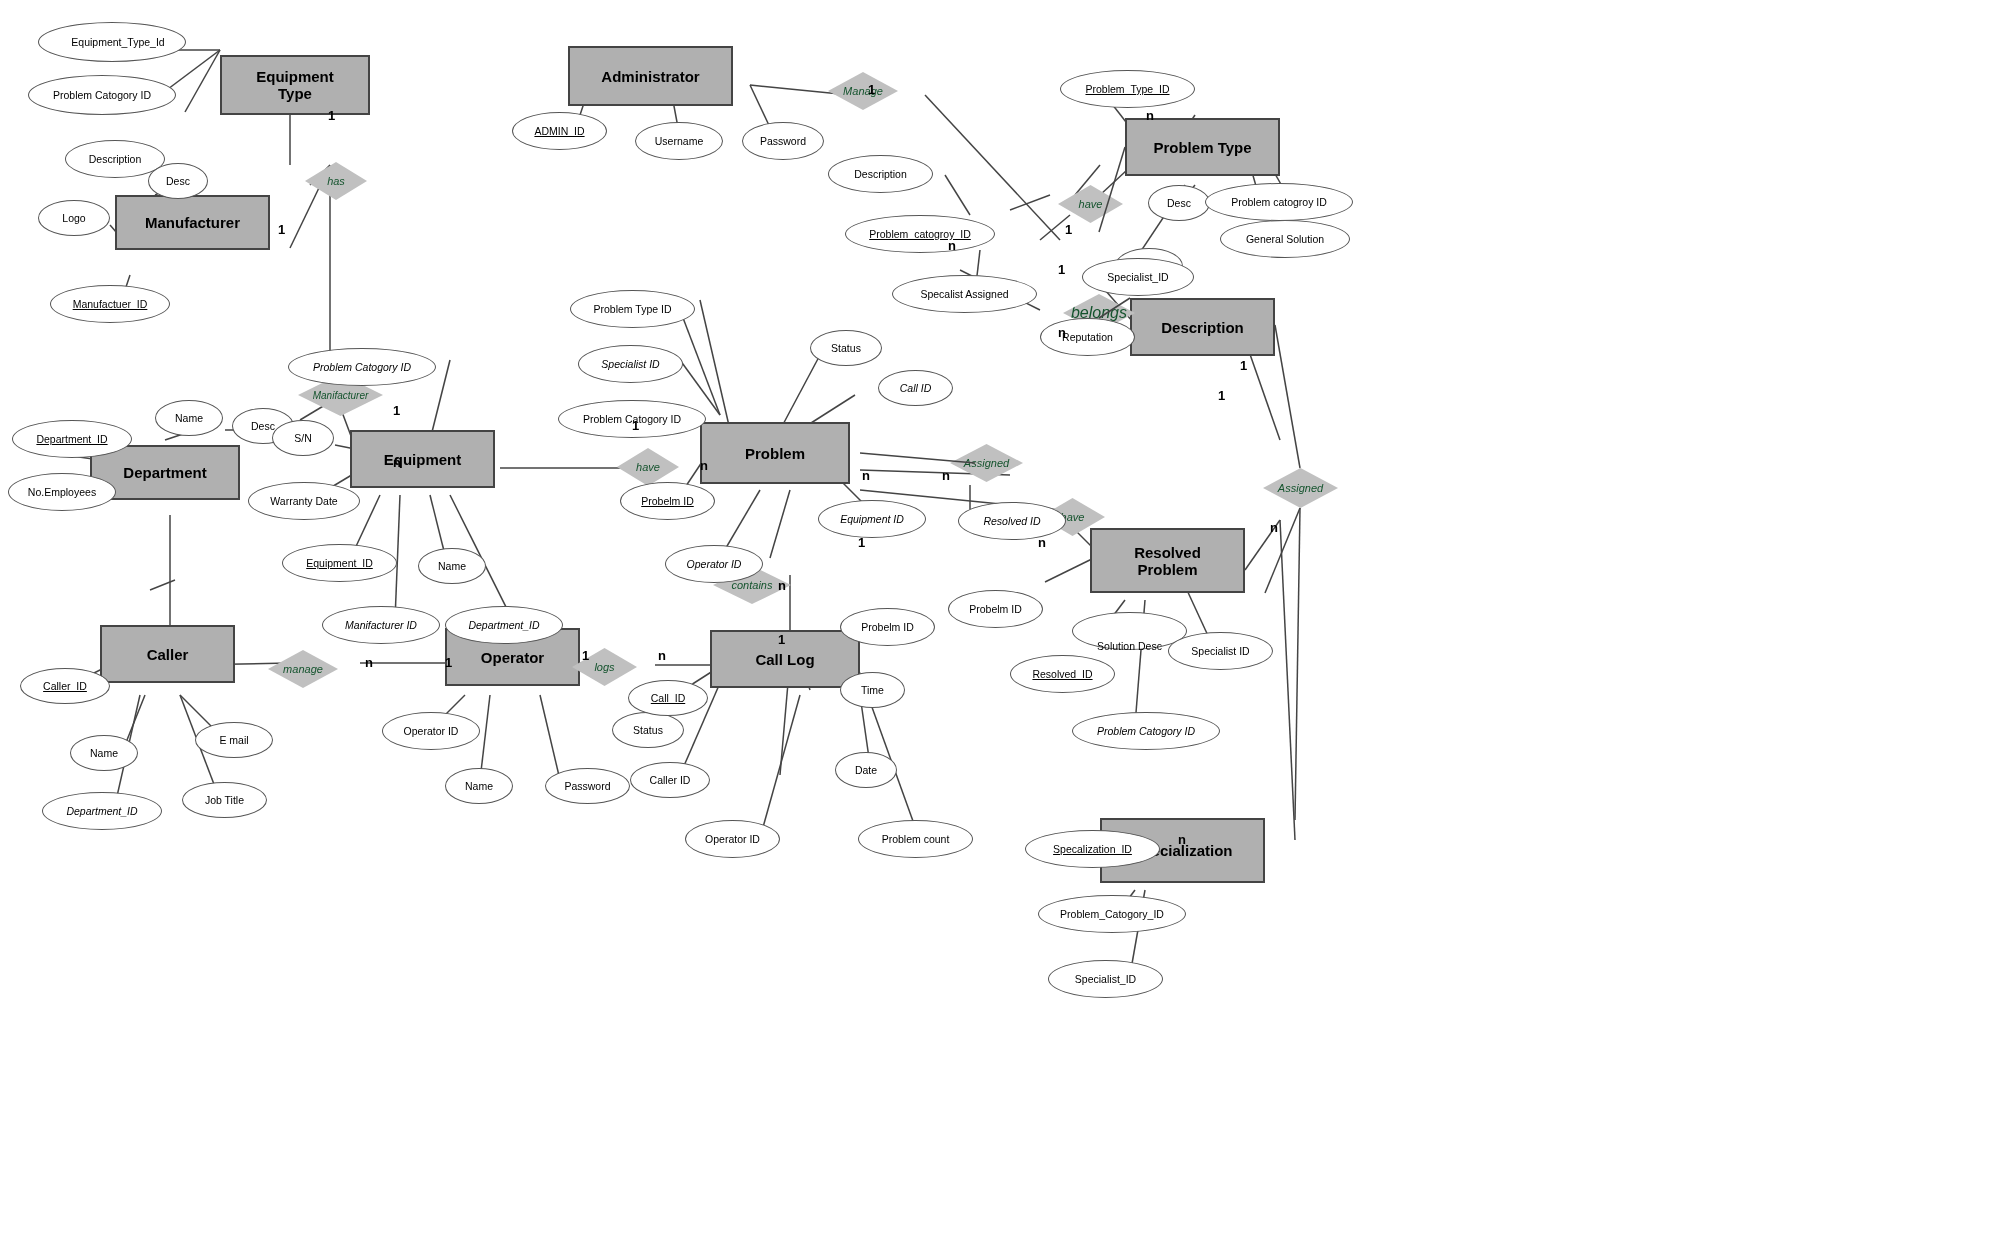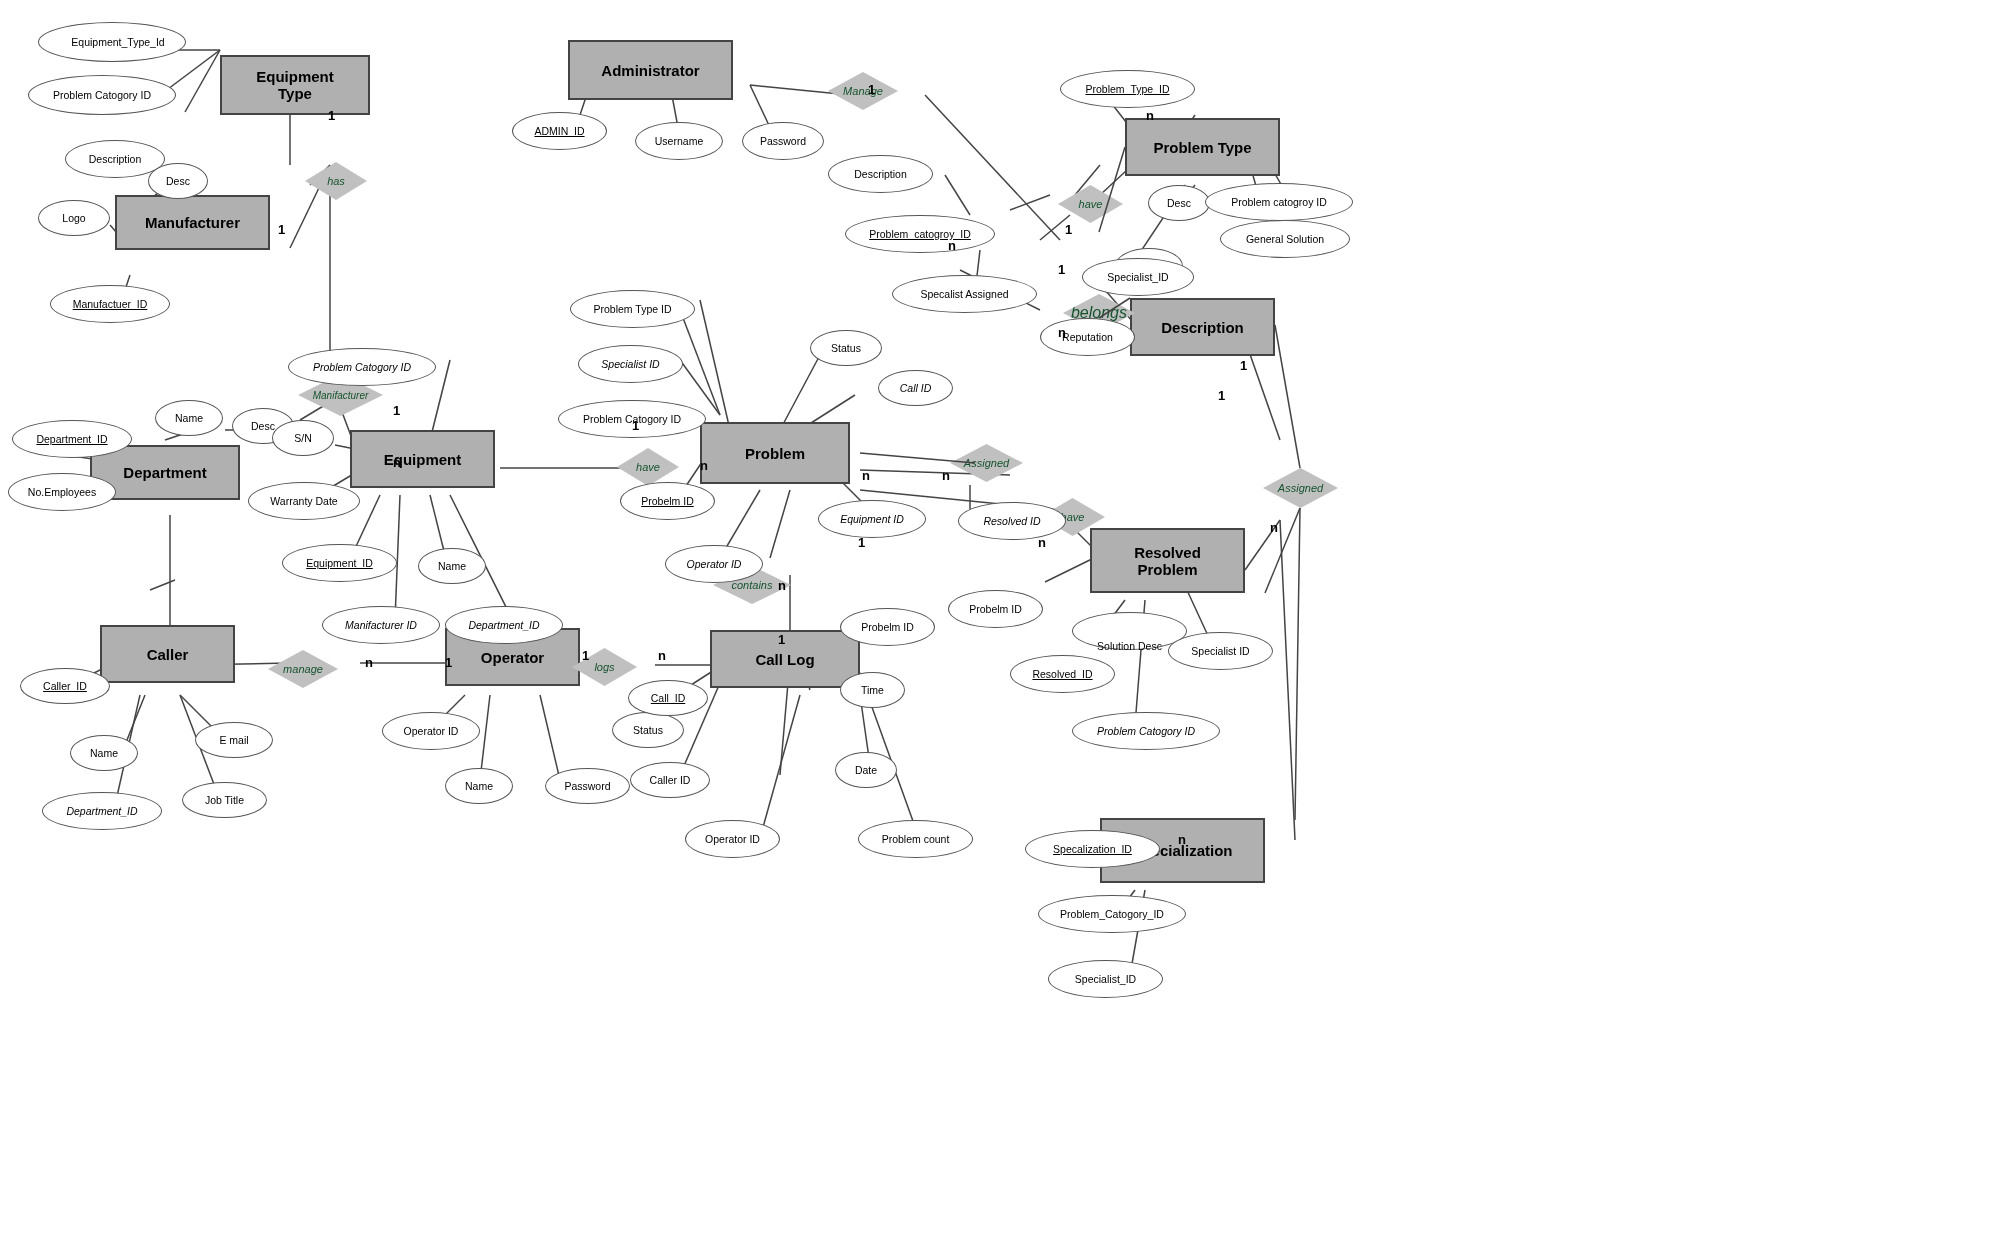--- a/index.html
+++ b/index.html
@@ -206,21 +206,21 @@
   </div>
   <div class="entity" style="left:100px;top:625px;width:135px;height:58px;">
     <span>Caller</span>
   </div>
   <div class="entity" style="left:350px;top:430px;width:145px;height:58px;">
     <span>Equipment</span>
   </div>
   <div class="entity" style="left:445px;top:628px;width:135px;height:58px;">
     <span>Operator</span>
   </div>
-  <div class="entity" style="left:568px;top:40px;width:165px;height:60px;">
+  <div class="entity" style="left:568px;top:46px;width:165px;height:60px;">
     <span>Administrator</span>
   </div>
   <div class="entity" style="left:700px;top:422px;width:150px;height:62px;">
     <span>Problem</span>
   </div>
   <div class="entity" style="left:710px;top:630px;width:150px;height:58px;">
     <span>Call Log</span>
   </div>
   <div class="entity" style="left:1125px;top:118px;width:155px;height:58px;">
     <span>Problem Type</span>

